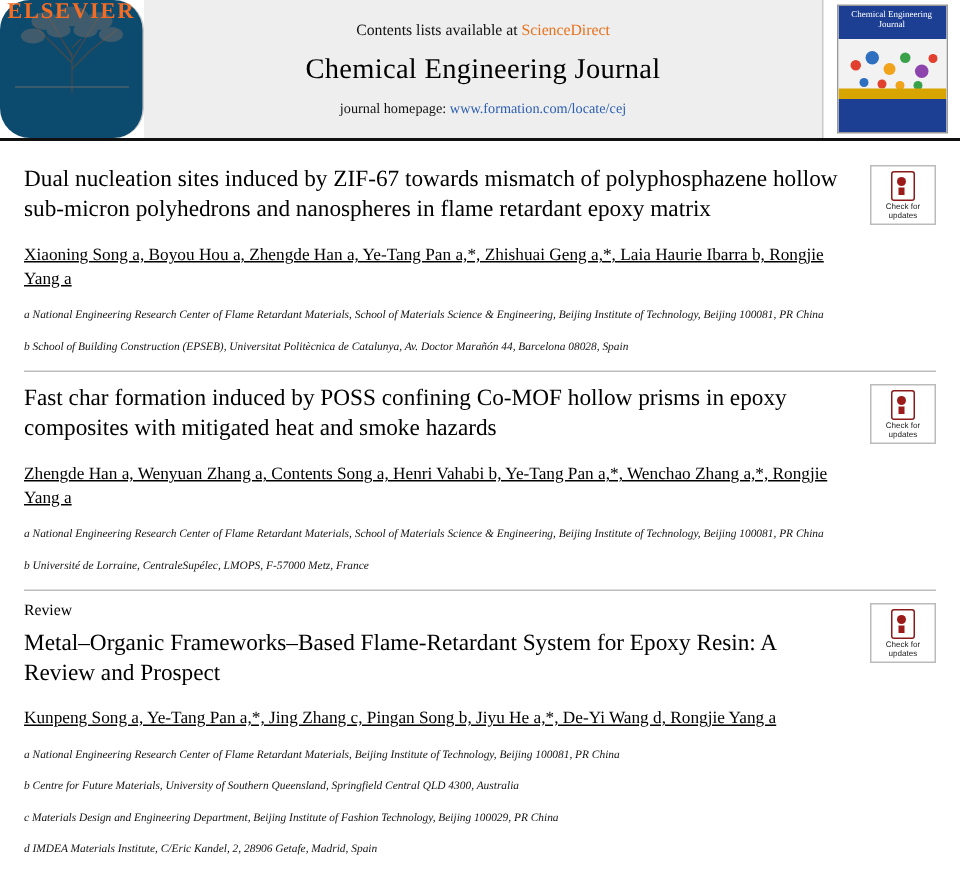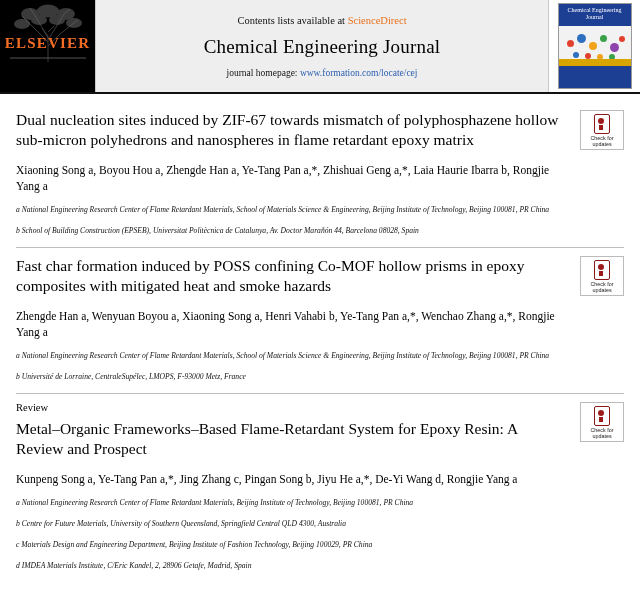--- a/index.html
+++ b/index.html
@@ -28,26 +28,27 @@
     height: 94px;
     border-bottom: 2px solid #111;
     box-sizing: border-box;
   }
   .masthead-left {
     width: 96px;
     flex: 0 0 96px;
     border-right: 1px solid #c9c9c9;
     display: flex;
     flex-direction: column;
-    justify-content: center;
+    justify-content: flex-start;
     align-items: center;
     box-sizing: border-box;
     padding-bottom: 2px;
-    background: #000000;
-    position: relative;
+    background: #0c4a6e;
+    position: relative;
+    border-radius: 20px;
   }
   .tree-art {
     position: absolute;
     top: 2px;
     left: 6px;
     width: 84px;
     height: 62px;
   }
   .elsevier-word {
     font-family: "Liberation Serif", serif;
@@ -174,20 +175,21 @@
   .art-title {
     font-size: 15.5px;
     line-height: 20px;
     margin: 6px 0 12px 0;
     font-weight: normal;
   }
   .art-authors {
     font-size: 11.5px;
     line-height: 16px;
     margin-bottom: 8px;
+    text-decoration: underline;
   }
   .aff {
     font-size: 7.6px;
     line-height: 10px;
     font-style: italic;
     margin: 11px 0;
     color: #111;
   }
   .checkmark {
     position: absolute;
@@ -314,23 +316,23 @@
 
     <div class="rule"></div>
 
     <div class="article">
       <div class="checkmark">
         <span class="glyph"></span>
         <span class="c1">Check for</span>
         <span class="c2">updates</span>
       </div>
       <div class="art-title">Fast char formation induced by POSS confining Co-MOF hollow prisms in epoxy composites with mitigated heat and smoke hazards</div>
-      <div class="art-authors">Zhengde Han a, Wenyuan Boyou a, Xiaoning Song a, Henri Vahabi b, Ye-Tang Pan a,*, Wenchao Zhang a,*, Rongjie Yang a</div>
+      <div class="art-authors">Zhengde Han a, Wenyuan Zhang a, Contents Song a, Henri Vahabi b, Ye-Tang Pan a,*, Wenchao Zhang a,*, Rongjie Yang a</div>
       <div class="aff">a National Engineering Research Center of Flame Retardant Materials, School of Materials Science &amp; Engineering, Beijing Institute of Technology, Beijing 100081, PR China</div>
-      <div class="aff">b Université de Lorraine, CentraleSupélec, LMOPS, F-93000 Metz, France</div>
+      <div class="aff">b Université de Lorraine, CentraleSupélec, LMOPS, F-57000 Metz, France</div>
     </div>
 
     <div class="rule"></div>
 
     <div class="article">
       <div class="checkmark">
         <span class="glyph"></span>
         <span class="c1">Check for</span>
         <span class="c2">updates</span>
       </div>

